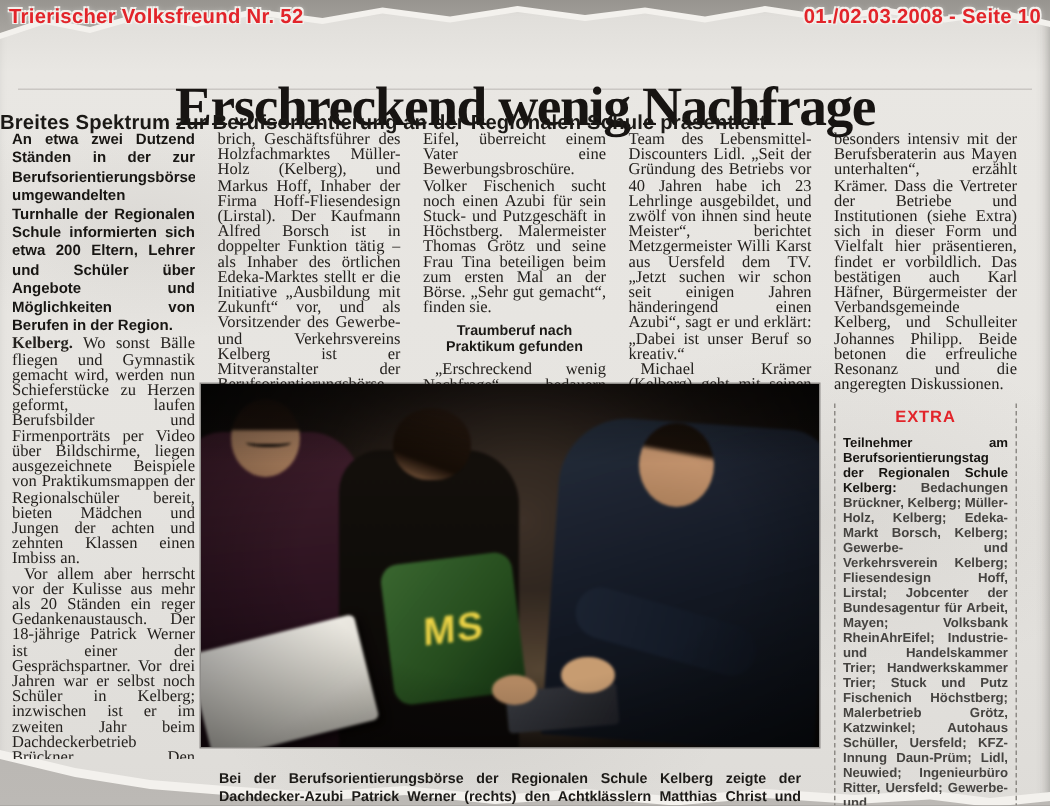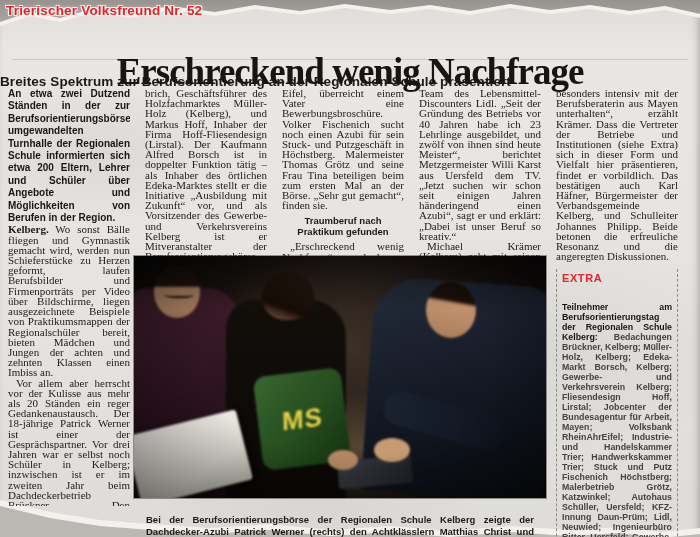--- a/index.html
+++ b/index.html
@@ -38,21 +38,21 @@
     text-align:justify;color:#24211e;}
   .indent{text-indent:8px;}
   .lead{font-size:10px;line-height:12.4px;font-weight:bold;text-align:justify;color:#181613;}
   .byline{margin:7px 0 7px 0 !important;font-size:8.6px;line-height:10.5px;color:#45423e;}
   .city{font-weight:bold;font-family:"Liberation Serif","DejaVu Serif",serif;}
   .crosshead{margin:5px 0 4px 0 !important;text-align:center;font-weight:bold;font-size:9.5px;
     line-height:11px;color:#1b1916;}
 
   .extra{margin-top:8px;border-left:1px dashed #8d8a85;border-right:1px dashed #8d8a85;
     padding:3px 5px 4px 5px;}
-  .extra-label{font-size:11px;font-weight:bold;color:#e2242a;letter-spacing:.6px;margin-bottom:18px;}
+  .extra-label{font-size:11px;font-weight:bold;color:#e2242a;letter-spacing:.6px;margin-bottom:6px;text-align:center;}
   .extra-text{font-size:8.8px;line-height:10px;font-weight:bold;text-align:justify;color:#454340;}
   .extra-intro{color:#161411;}
 
   .photo{position:absolute;left:134px;top:256px;width:412px;height:242px;margin:0;z-index:5;
     overflow:hidden;background:#141110;box-shadow:0 0 0 1px rgba(40,38,35,.45);}
   .ph-inner{position:absolute;inset:-4px;filter:blur(1.1px) saturate(.92) contrast(1.04);}
   .ph-bg{position:absolute;inset:0;background:radial-gradient(circle at 52% 38%,#40332a 0%,#1d1713 52%,#0c0a09 100%);}
   .ph-glow{position:absolute;left:120px;top:140px;width:220px;height:110px;border-radius:50%;
     background:radial-gradient(ellipse,rgba(215,175,120,.28),transparent 70%);}
   .p-left{position:absolute;left:-8px;top:36px;width:118px;height:212px;border-radius:26px 34px 0 0;
@@ -96,20 +96,21 @@
 </style>
 </head>
 <body>
 
 <div class="scan">
   <div class="paper-fiber"></div>
   <div class="paper"></div>
 
   <div class="masthead">
     <div>Trierischer Volksfreund Nr. 52</div>
+    <div>01./02.03.2008 - Seite 10</div>
   </div>
 
   <h1 class="headline">Erschreckend wenig Nachfrage</h1>
   <div class="subrule"></div>
   <h2 class="subheadline">Breites Spektrum zur Berufsorientierung an der Regionalen Schule präsentiert</h2>
 
   <div class="columns">
     <div class="col c1">
       <p class="lead">An etwa zwei Dutzend Ständen in der zur Berufsorientierungsbörse umgewandelten Turnhalle der Regionalen Schule informierten sich etwa 200 Eltern, Lehrer und Schüler über Angebote und Möglichkeiten von Berufen in der Region.</p>
       <p class="body">

